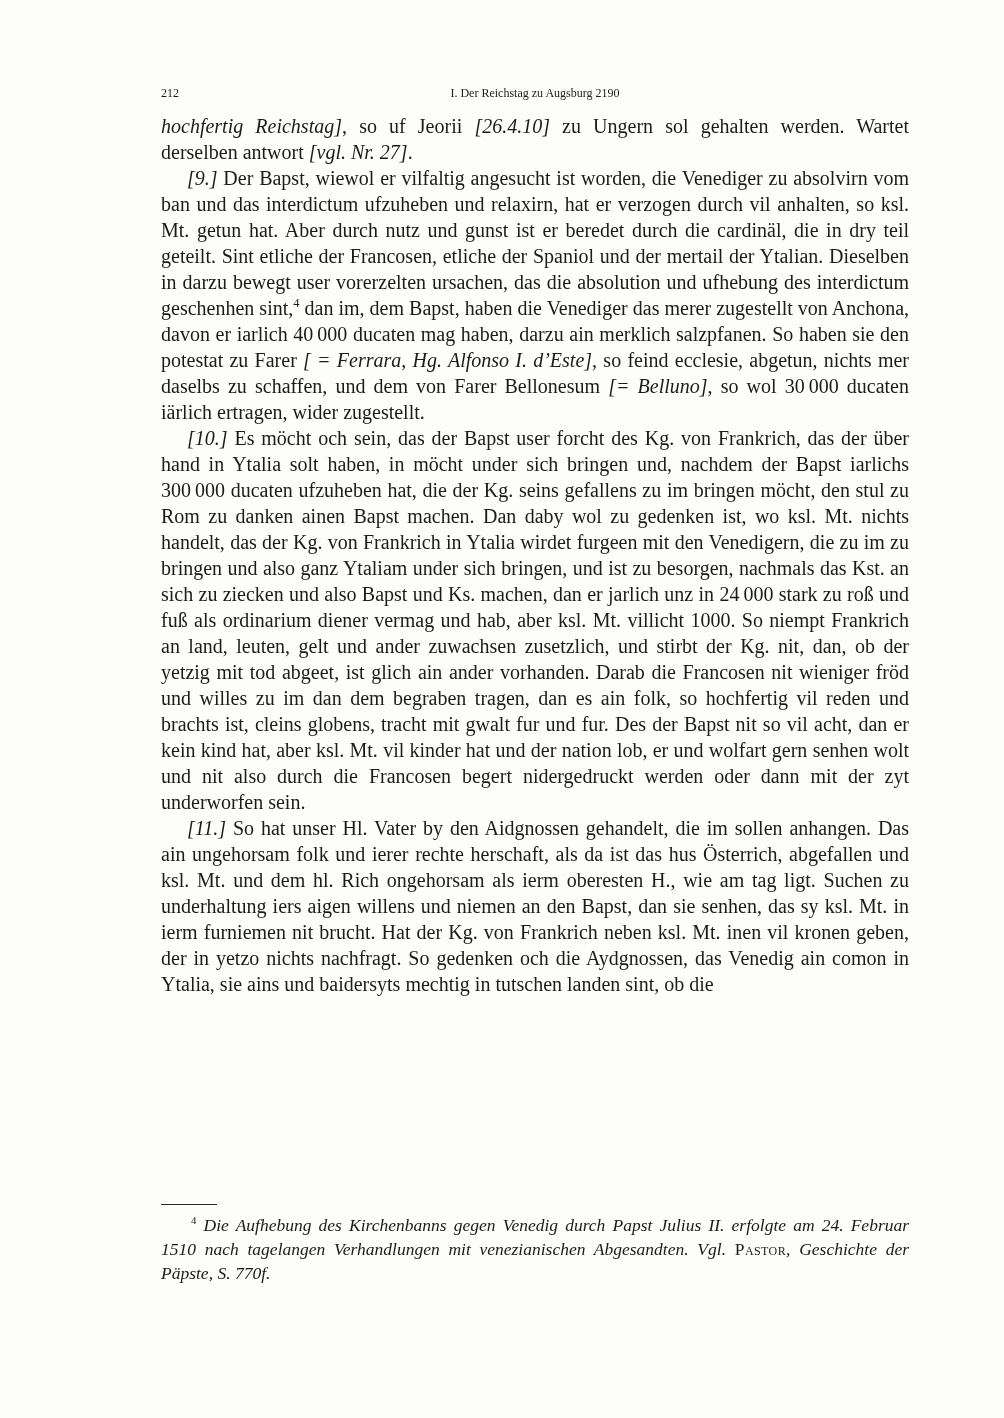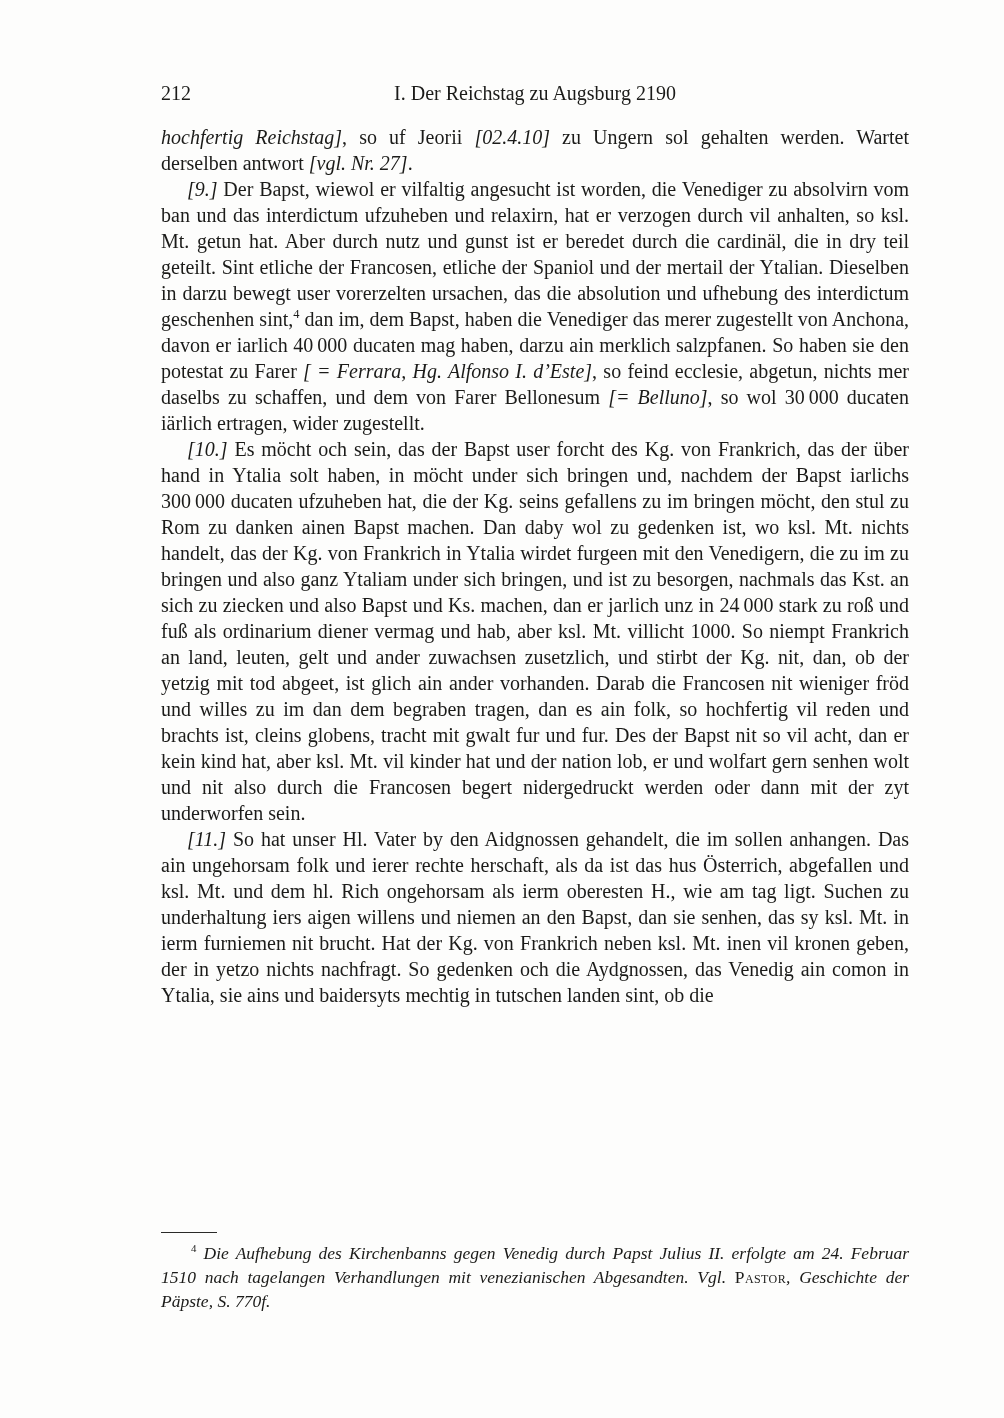--- a/index.html
+++ b/index.html
@@ -18,22 +18,22 @@
   }
   .text-column {
     position: absolute;
     left: 161px;
     top: 80px;
     width: 748px;
   }
   .page-header {
     position: relative;
     height: 27px;
-    margin-bottom: 17px;
-    font-size: 20px;
+    margin-bottom: 6px;
+    font-size: 12px;
     line-height: 27px;
   }
   .page-number {
     position: absolute;
     left: 0;
     top: 0;
   }
   .running-head {
     display: block;
     text-align: center;
@@ -45,21 +45,21 @@
     line-height: 26px;
     text-align: justify;
     hyphens: none;
   }
   p.indent {
     text-indent: 26px;
   }
   .footnote-block {
     position: absolute;
     left: 161px;
-    top: 1232px;
+    top: 1204px;
     width: 748px;
   }
   .footnote-rule {
     width: 56px;
     border-top: 1.6px solid #2a2a28;
     margin-bottom: 8px;
   }
   .footnote-text {
     margin: 0;
     font-size: 17.5px;
@@ -85,21 +85,21 @@
 <div class="page">
 
   <div class="text-column">
 
     <div class="page-header">
       <span class="page-number">212</span>
       <span class="running-head">I. Der Reichstag zu Augsburg 2190</span>
     </div>
 
     <div class="body-text">
-      <p class="para"><span class="s-i">hochfertig Reichstag]</span><span>, so uf Jeorii </span><span class="s-i">[02.4.10]</span><span> zu Ungern sol gehalten werden. Wartet derselben antwort </span><span class="s-i">[vgl. Nr. 27]</span><span>.</span></p>
+      <p class="para"><span class="s-i">hochfertig Reichstag]</span><span>, so uf Jeorii </span><span class="s-i">[26.4.10]</span><span> zu Ungern sol gehalten werden. Wartet derselben antwort </span><span class="s-i">[vgl. Nr. 27]</span><span>.</span></p>
       <p class="para indent"><span class="s-i">[9.]</span><span> Der Bapst, wiewol er vilfaltig angesucht ist worden, die Venediger zu absolvirn vom ban und das interdictum ufzuheben und relaxirn, hat er verzogen durch vil anhalten, so ksl. Mt. getun hat. Aber durch nutz und gunst ist er beredet durch die cardinäl, die in dry teil geteilt. Sint etliche der Francosen, etliche der Spaniol und der mertail der Ytalian. Dieselben in darzu bewegt user vorerzelten ursachen, das die absolution und ufhebung des interdictum geschenhen sint,</span><span class="s-sup">4</span><span> dan im, dem Bapst, haben die Venediger das merer zugestellt von Anchona, davon er iarlich 40 000 ducaten mag haben, darzu ain merklich salzpfanen. So haben sie den potestat zu Farer </span><span class="s-i">[ = Ferrara, Hg. Alfonso I. d’Este]</span><span>, so feind ecclesie, abgetun, nichts mer daselbs zu schaffen, und dem von Farer Bellonesum </span><span class="s-i">[= Belluno]</span><span>, so wol 30 000 ducaten iärlich ertragen, wider zugestellt.</span></p>
       <p class="para indent"><span class="s-i">[10.]</span><span> Es möcht och sein, das der Bapst user forcht des Kg. von Frankrich, das der über hand in Ytalia solt haben, in möcht under sich bringen und, nachdem der Bapst iarlichs 300 000 ducaten ufzuheben hat, die der Kg. seins gefallens zu im bringen möcht, den stul zu Rom zu danken ainen Bapst machen. Dan daby wol zu gedenken ist, wo ksl. Mt. nichts handelt, das der Kg. von Frankrich in Ytalia wirdet furgeen mit den Venedigern, die zu im zu bringen und also ganz Ytaliam under sich bringen, und ist zu besorgen, nachmals das Kst. an sich zu ziecken und also Bapst und Ks. machen, dan er jarlich unz in 24 000 stark zu roß und fuß als ordinarium diener vermag und hab, aber ksl. Mt. villicht 1000. So niempt Frankrich an land, leuten, gelt und ander zuwachsen zusetzlich, und stirbt der Kg. nit, dan, ob der yetzig mit tod abgeet, ist glich ain ander vorhanden. Darab die Francosen nit wieniger fröd und willes zu im dan dem begraben tragen, dan es ain folk, so hochfertig vil reden und brachts ist, cleins globens, tracht mit gwalt fur und fur. Des der Bapst nit so vil acht, dan er kein kind hat, aber ksl. Mt. vil kinder hat und der nation lob, er und wolfart gern senhen wolt und nit also durch die Francosen begert nidergedruckt werden oder dann mit der zyt underworfen sein.</span></p>
       <p class="para indent"><span class="s-i">[11.]</span><span> So hat unser Hl. Vater by den Aidgnossen gehandelt, die im sollen anhangen. Das ain ungehorsam folk und ierer rechte herschaft, als da ist das hus Österrich, abgefallen und ksl. Mt. und dem hl. Rich ongehorsam als ierm oberesten H., wie am tag ligt. Suchen zu underhaltung iers aigen willens und niemen an den Bapst, dan sie senhen, das sy ksl. Mt. in ierm furniemen nit brucht. Hat der Kg. von Frankrich neben ksl. Mt. inen vil kronen geben, der in yetzo nichts nachfragt. So gedenken och die Aydgnossen, das Venedig ain comon in Ytalia, sie ains und baidersyts mechtig in tutschen landen sint, ob die</span></p>
     </div>
 
   </div>
 
   <div class="footnote-block">
     <div class="footnote-rule"></div>
     <p class="footnote-text"><span class="s-sup">4</span><span> </span><span class="s-i">Die Aufhebung des Kirchenbanns gegen Venedig durch Papst Julius II. erfolgte am 24. Februar 1510 nach tagelangen Verhandlungen mit venezianischen Abgesandten. Vgl. </span><span class="s-sc">Pastor</span><span class="s-i">, Geschichte der Päpste, S. 770f.</span></p>

